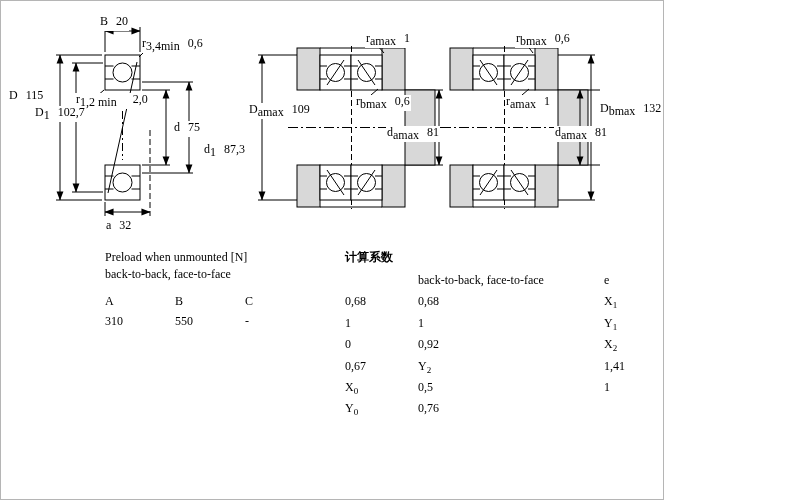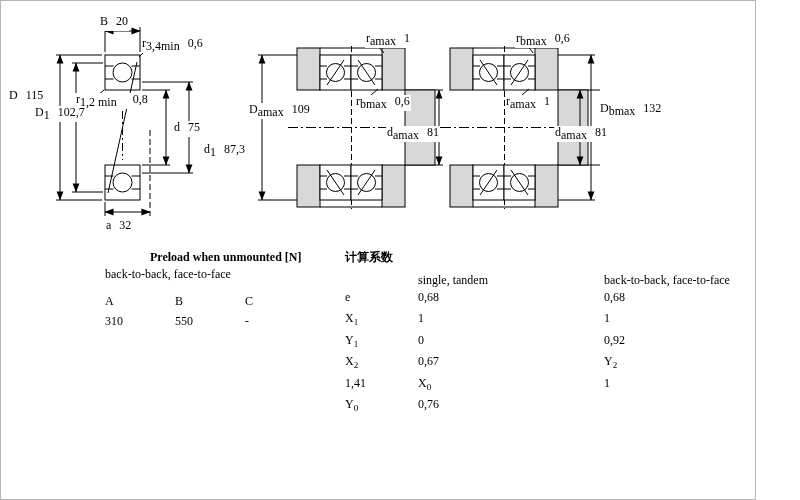--- a/index.html
+++ b/index.html
@@ -1,27 +1,27 @@
 <!DOCTYPE html>
 <html><head>
 <meta charset="utf-8">
 <style>
   * { margin:0; padding:0; box-sizing:border-box; }
   html,body { width:800px; height:500px; background:#fff; overflow:hidden; }
   body { font-family:"Liberation Serif", serif; color:#000; }
-  .page { position:relative; width:756px; height:500px; background:#fff;
+  .page { position:relative; width:664px; height:500px; background:#fff;
           outline:1px solid #b5b5b5; outline-offset:-1px; }
   svg.drawing { position:absolute; left:0; top:0; }
   .dim-label { position:absolute; white-space:nowrap; font-size:12px; line-height:13px;
                background:#fff; padding:0 1px; }
   .dim-label sub { font-size:12px; }
   .val { margin-left:8px; }
   .val-lg { margin-left:16px; }
   .preload { position:absolute; left:105px; top:250px; font-size:12px; line-height:14px; }
-  .p-title { font-weight:bold;margin-left:45px; }
+  .p-title { font-weight:normal; }
   .p-sub { margin-top:3px; }
   .p-grid { display:grid; grid-template-columns:70px 70px 60px; margin-top:13px; row-gap:6px; }
   .factors { position:absolute; left:345px; top:250px; font-size:12px; line-height:14px; }
   .f-title { font-weight:bold; margin-bottom:9px; }
   .f-grid { display:grid; grid-template-columns:73px 186px 235px; row-gap:3px; }
   .f-grid sub { font-size:9px; }
 </style>
 </head>
 <body>
 
@@ -158,21 +158,21 @@
         <line x1="580" y1="90" x2="580" y2="165" marker-start="url(#arr)" marker-end="url(#arr)"></line>
         <line x1="527" y1="45" x2="533" y2="53"></line>
         <line x1="522" y1="95" x2="529" y2="89"></line>
       </g>
     </g>
   </svg>
 
   <span class="dim-label" style="left:99px;top:15px"><span>B</span><sub></sub><span class="val">20</span></span>
   <span class="dim-label" style="left:141px;top:37px"><span>r</span><sub>3,4min</sub><span class="val">0,6</span></span>
   <span class="dim-label" style="left:8px;top:89px"><span>D</span><sub></sub><span class="val">115</span></span>
-  <span class="dim-label" style="left:75px;top:93px"><span>r</span><sub>1,2 min</sub><span class="val val-lg">0,8</span></span>
+  <span class="dim-label" style="left:75px;top:93px"><span>r</span><sub>1,2 min</sub><span class="val val-lg">2,0</span></span>
   <span class="dim-label" style="left:34px;top:106px"><span>D</span><sub>1</sub><span class="val">102,7</span></span>
   <span class="dim-label" style="left:173px;top:121px"><span>d</span><sub></sub><span class="val">75</span></span>
   <span class="dim-label" style="left:203px;top:143px"><span>d</span><sub>1</sub><span class="val">87,3</span></span>
   <span class="dim-label" style="left:105px;top:219px"><span>a</span><sub></sub><span class="val">32</span></span>
 
   <span class="dim-label" style="left:365px;top:32px"><span>r</span><sub>amax</sub><span class="val">1</span></span>
   <span class="dim-label" style="left:248px;top:103px"><span>D</span><sub>amax</sub><span class="val">109</span></span>
   <span class="dim-label" style="left:355px;top:95px"><span>r</span><sub>bmax</sub><span class="val">0,6</span></span>
   <span class="dim-label" style="left:386px;top:126px"><span>d</span><sub>amax</sub><span class="val">81</span></span>
 
@@ -191,21 +191,20 @@
       <div>310</div>
       <div>550</div>
       <div>-</div>
     </div>
   </div>
 
   <div class="factors">
     <div class="f-title">计算系数</div>
     <div class="f-grid">
       <div></div>
-      <div>single, tandem</div>
       <div>back-to-back, face-to-face</div>
 
       <div class="f-sym"><span>e</span><sub></sub></div>
       <div>0,68</div>
       <div>0,68</div>
 
       <div class="f-sym"><span>X</span><sub>1</sub></div>
       <div>1</div>
       <div>1</div>
 
@@ -213,20 +212,21 @@
       <div>0</div>
       <div>0,92</div>
 
       <div class="f-sym"><span>X</span><sub>2</sub></div>
       <div>0,67</div>
 
       <div class="f-sym"><span>Y</span><sub>2</sub></div>
       <div>1,41</div>
 
       <div class="f-sym"><span>X</span><sub>0</sub></div>
+      <div>0,5</div>
       <div>1</div>
 
       <div class="f-sym"><span>Y</span><sub>0</sub></div>
       <div>0,76</div>
     </div>
   </div>
 
 </div>
 
 </body></html>

